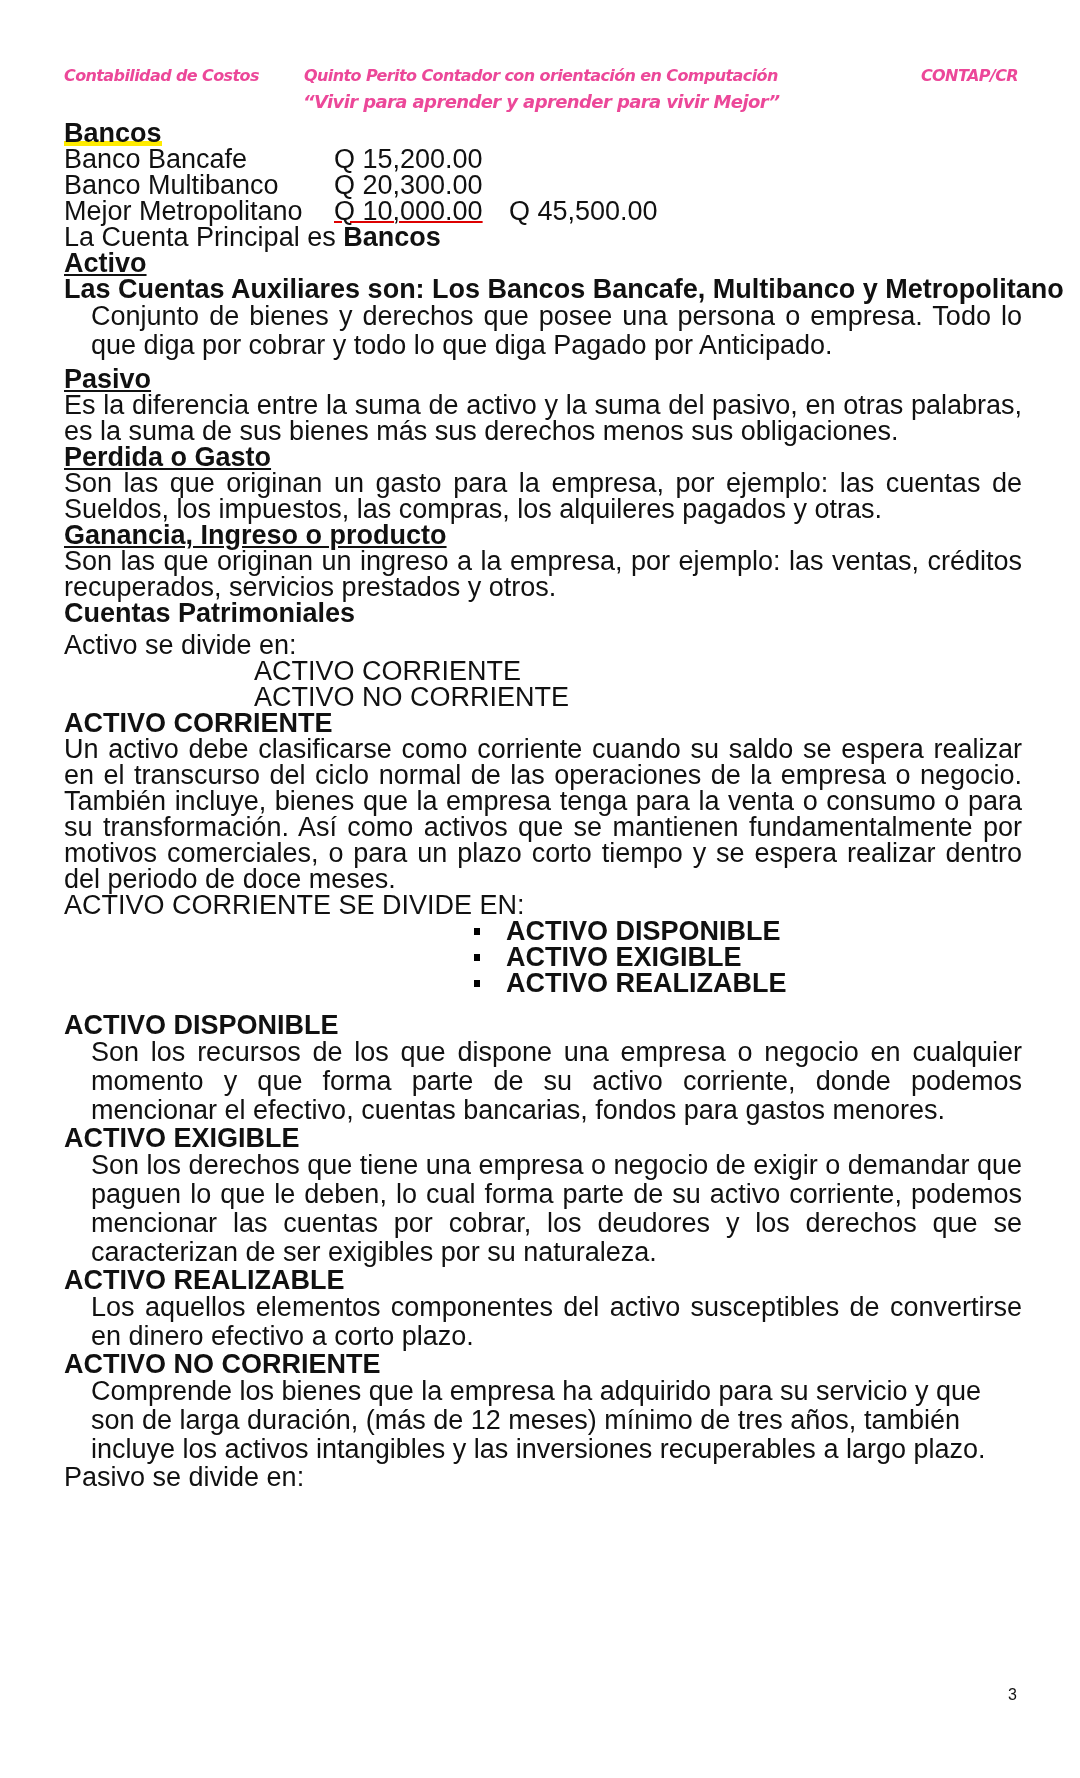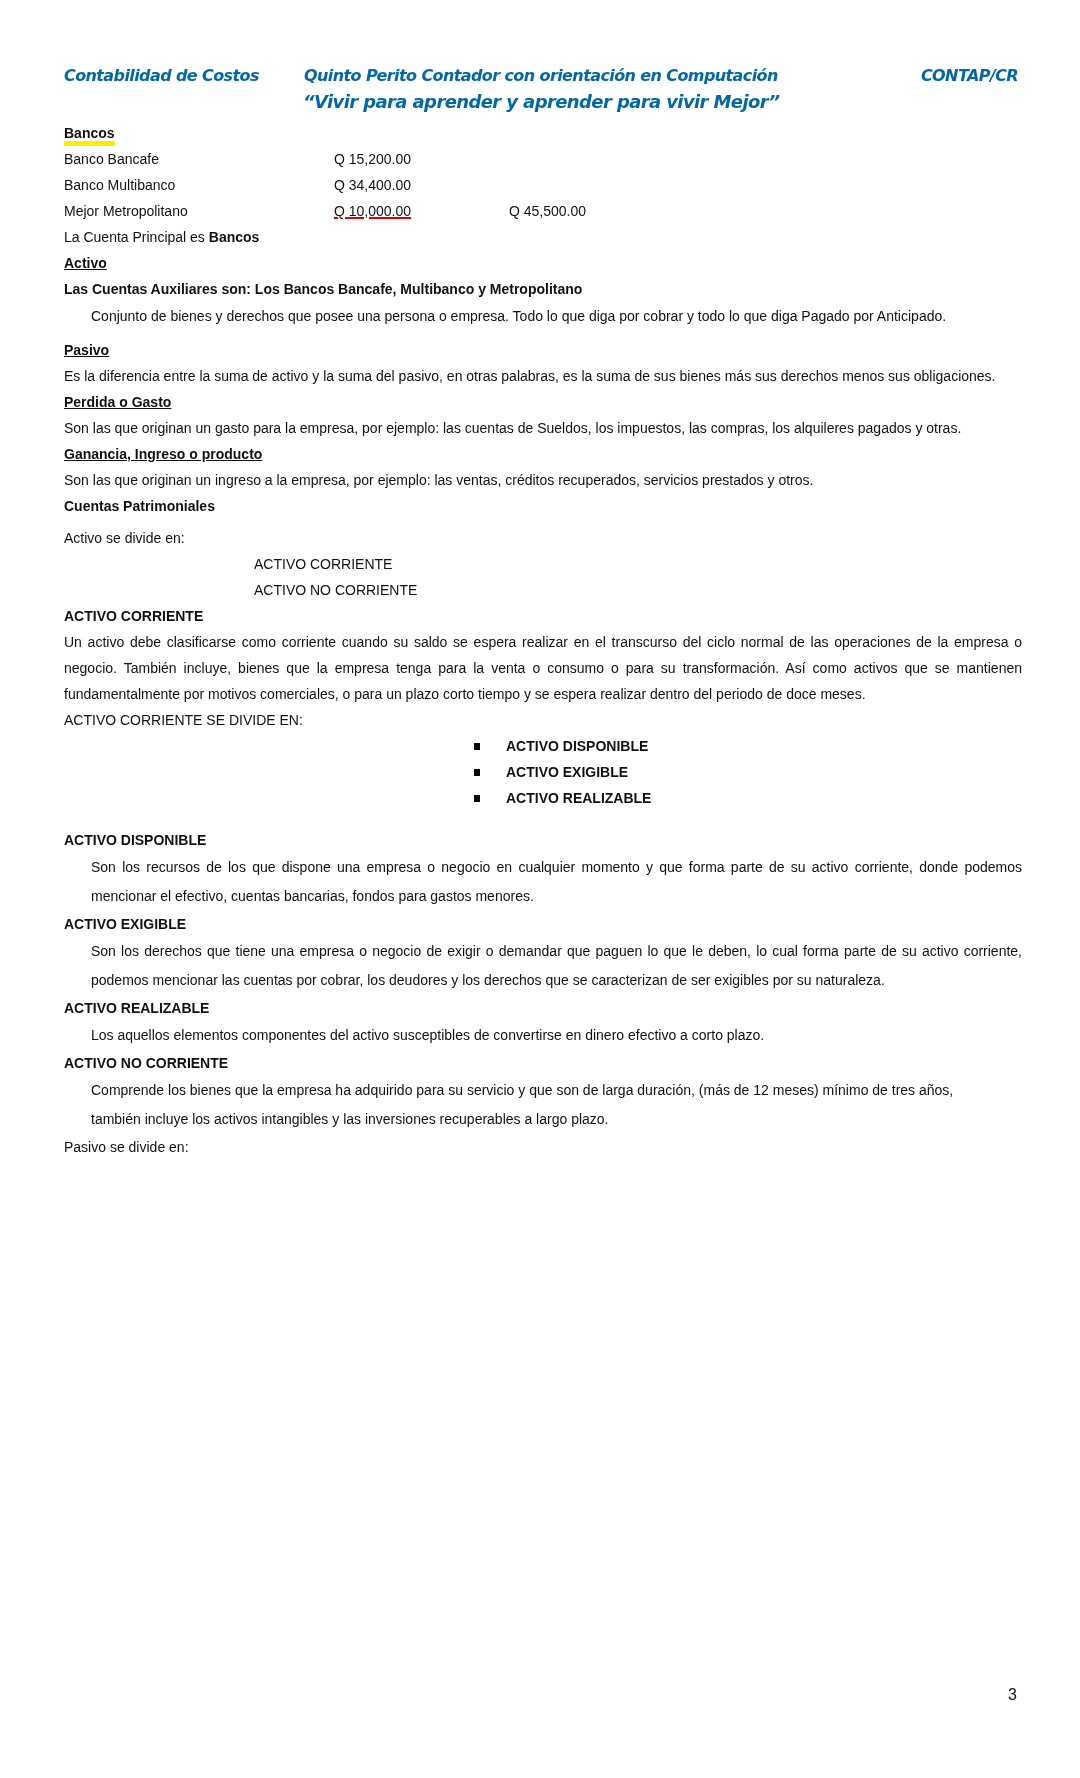--- a/index.html
+++ b/index.html
@@ -3,28 +3,28 @@
 <meta charset="utf-8">
 <style>
   html, body { margin: 0; padding: 0; background: #ffffff; }
   body {
     width: 1080px; height: 1778px; position: relative; overflow: hidden;
     font-family: "Liberation Sans", sans-serif; color: #111;
   }
   .header { position: absolute; top: 64px; left: 64px; right: 62px; height: 56px; }
   .hdr-left, .hdr-center, .hdr-right, .motto {
     position: absolute; font-family: "DejaVu Sans", sans-serif; font-weight: bold;
-    font-style: italic; font-size: 16px; letter-spacing: -0.6px; color: #0369a1;
+    font-style: italic; font-size: 16px; letter-spacing: -0.6px; color: #ec4899;
   }
   .hdr-left { left: 0; top: 2px; }
   .hdr-center { left: 240px; top: 2px; }
   .hdr-right { right: 0; top: 2px; }
   .motto { left: 239px; top: 27px; font-size: 18px; }
 
-  .content { position: absolute; left: 64px; top: 120px; width: 958px; font-size: 14px; line-height: 26px; }
+  .content { position: absolute; left: 64px; top: 120px; width: 958px; font-size: 27px; line-height: 26px; }
   .line { white-space: nowrap; }
   .b { font-weight: bold; }
   .u { text-decoration: underline; }
   .hl { background: linear-gradient(transparent 80%, #ffeb00 80%); }
   .just { text-align: justify; text-align-last: left; }
   .para { line-height: 26px; }
   .para.tall { line-height: 29px; margin-left: 27px; }
   .bank-row { display: flex; height: 26px; }
   .bank-name { width: 270px; }
   .bank-amt { width: 175px; }
@@ -50,21 +50,21 @@
 <div class="content">
   <div class="line b hl" style="display:inline-block">Bancos</div>
 
   <div class="bank-row">
     <span class="bank-name">Banco Bancafe</span>
     <span class="bank-amt">Q 15,200.00</span>
     <span></span>
   </div>
   <div class="bank-row">
     <span class="bank-name">Banco Multibanco</span>
-    <span class="bank-amt">Q 34,400.00</span>
+    <span class="bank-amt">Q 20,300.00</span>
     <span></span>
   </div>
   <div class="bank-row">
     <span class="bank-name">Mejor Metropolitano</span>
     <span class="bank-amt"><span class="red-u">Q 10,000.00</span></span>
     <span>Q 45,500.00</span>
   </div>
   <div class="line">
     <span>La Cuenta Principal es </span>
     <span class="b">Bancos</span>

